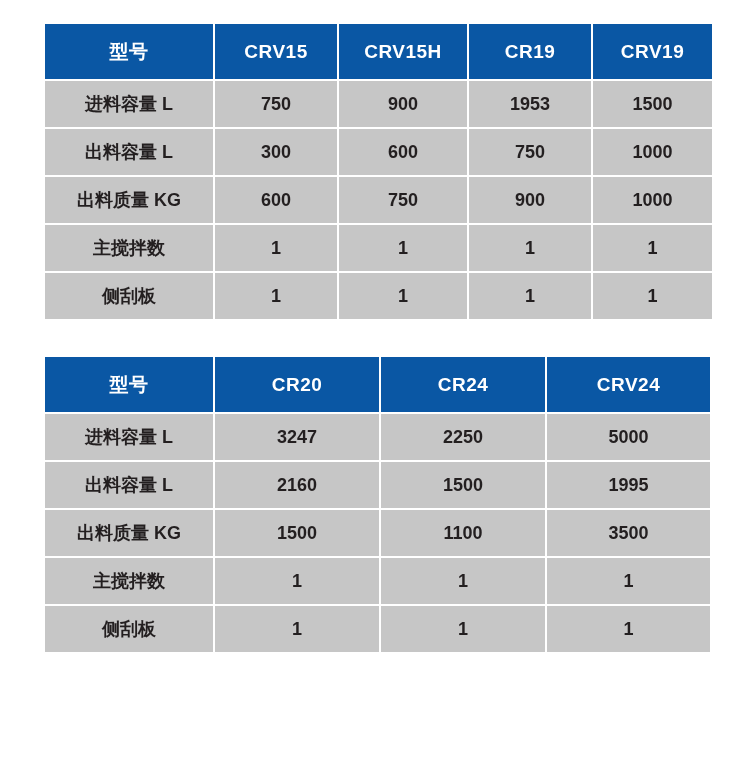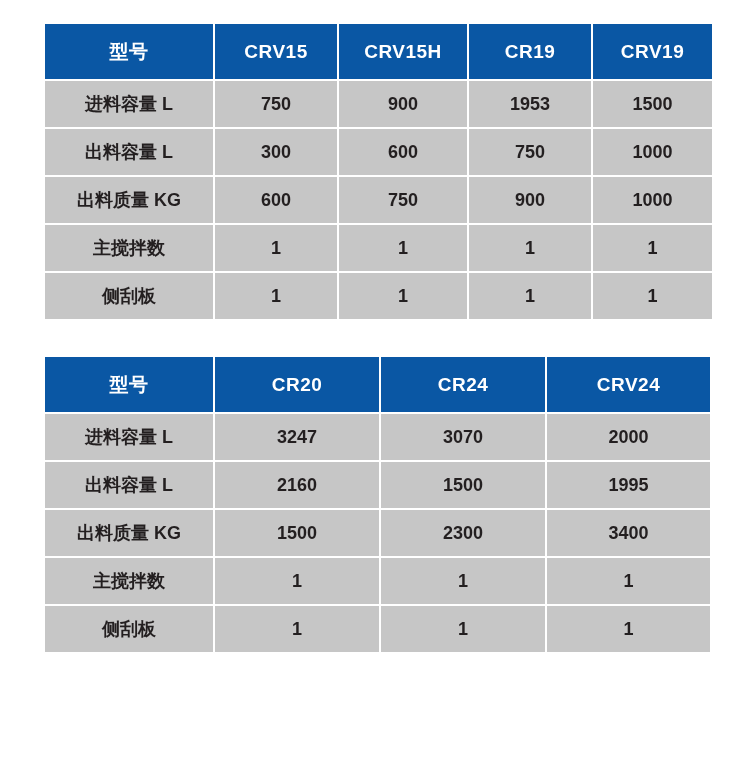--- a/index.html
+++ b/index.html
@@ -151,34 +151,34 @@
         <th>型号</th>
         <th>CR20</th>
         <th>CR24</th>
         <th>CRV24</th>
       </tr>
     </thead>
     <tbody>
       <tr>
         <td class="rowhead">进料容量 L</td>
         <td>3247</td>
-        <td>3070</td>
-        <td>2000</td>
+        <td>2250</td>
+        <td>5000</td>
       </tr>
       <tr>
         <td class="rowhead">出料容量 L</td>
         <td>2160</td>
         <td>1500</td>
         <td>1995</td>
       </tr>
       <tr>
         <td class="rowhead">出料质量 KG</td>
         <td>1500</td>
-        <td>2300</td>
-        <td>3400</td>
+        <td>1100</td>
+        <td>3500</td>
       </tr>
       <tr>
         <td class="rowhead">主搅拌数</td>
         <td>1</td>
         <td>1</td>
         <td>1</td>
       </tr>
       <tr>
         <td class="rowhead">侧刮板</td>
         <td>1</td>

